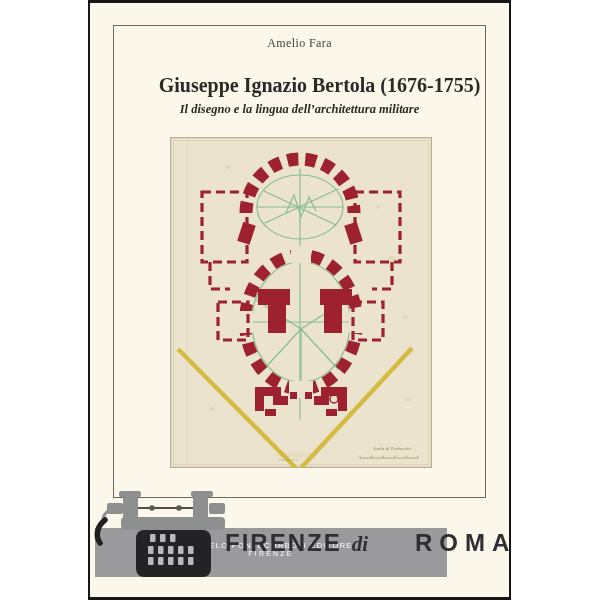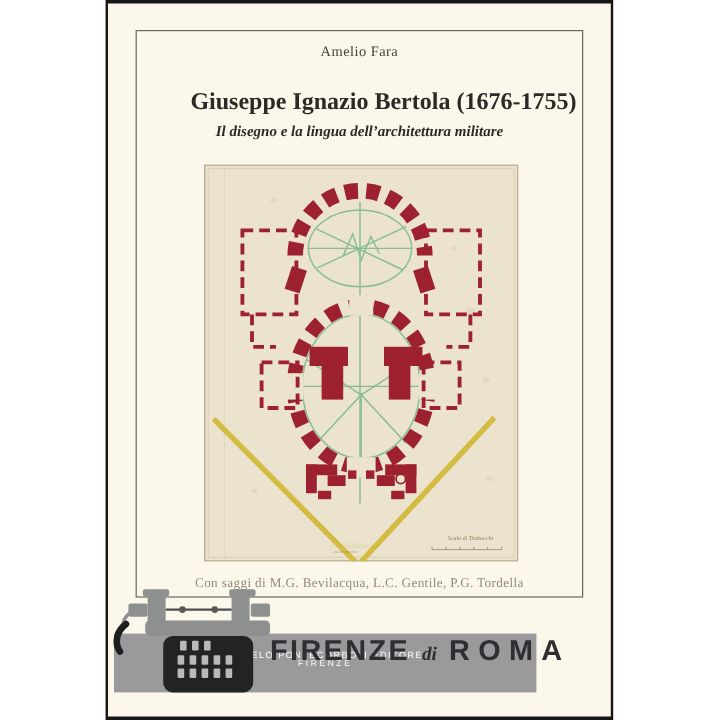--- a/index.html
+++ b/index.html
@@ -45,22 +45,22 @@
     font-family:"Liberation Sans", sans-serif; line-height:1.25;
   }
   .pub-name { font-size:7.5px; letter-spacing:1.3px; }
   .pub-city { font-size:7px; letter-spacing:2.2px; }
   .wm {
     position:absolute; left:130px; top:1px; display:flex; align-items:baseline;
     gap:10px; color:var(--watermark-text,#2E2E33);
     font-family:"Liberation Sans", sans-serif; font-weight:bold; white-space:nowrap;
   }
   .wm-1 { font-size:24px; letter-spacing:2px; }
-  .wm-2 { font-family:"Liberation Serif", serif; font-style:italic; font-size:16px; }
-  .wm-3 { font-size:24px; letter-spacing:7px; }
+  .wm-2 { font-family:"Liberation Serif", serif; font-style:italic; font-size:21px; }
+  .wm-3 { font-size:24px; letter-spacing:7px;margin-left:37px; }
   .typewriter { position:absolute; left:3px; top:485px; }
 
   
   .paper-fill { fill:var(--paper,#EBE3CD); }
   .paper-edge { stroke:var(--paper-edge,#B9AE92); fill:var(--paper,#EBE3CD); }
   .g-line  { stroke:var(--line-green,#86BD92); stroke-width:1.2; fill:none; stroke-linecap:round; }
   .r-fill  { fill:var(--wall-red,#9E2130); }
   .r-dash  { stroke:var(--wall-red,#9E2130); stroke-width:3.2; fill:none; stroke-dasharray:9 5; }
   .r-arc   { stroke:var(--wall-red,#9E2130); fill:none; }
   .y-line  { stroke:var(--glacis-yellow,#D4BB42); stroke-width:4.5; fill:none; }
@@ -163,21 +163,20 @@
           <line x1="201.6" y1="318.5" x2="201.6" y2="321"></line>
           <line x1="213.2" y1="318.5" x2="213.2" y2="321"></line>
           <line x1="224.8" y1="318.5" x2="224.8" y2="321"></line>
           <line x1="236.4" y1="318.5" x2="236.4" y2="321"></line>
           <line x1="248" y1="318.5" x2="248" y2="321"></line>
           <line x1="108" y1="323" x2="128" y2="323" opacity="0.6"></line>
         </g>
       </svg>
     </div>
 
-    <div class="essays">Con saggi di M.G. Bevilacqua, L.C. Gentile, P.G. Tordella</div>
 
     <div class="band">
       <div class="pub">
         <div class="pub-name">ANGELO PONTECORBOLI EDITORE</div>
         <div class="pub-city">FIRENZE</div>
       </div>
       <div class="wm">
         <span class="wm-1">FIRENZE</span>
         <span class="wm-2">di</span>
         <span class="wm-3">ROMA</span>

